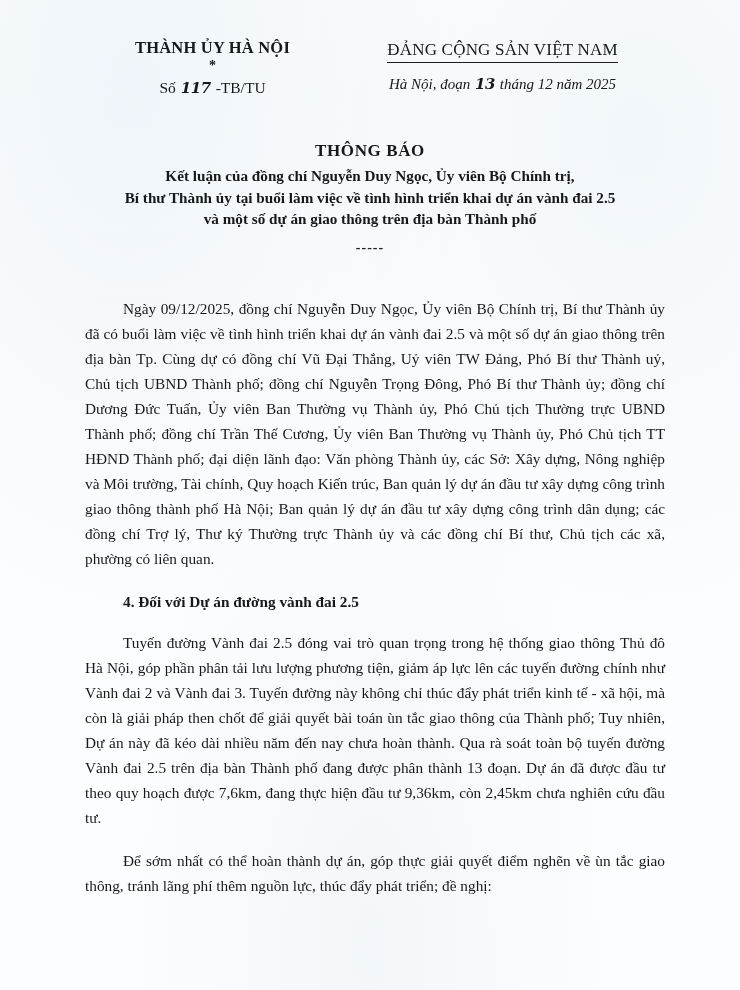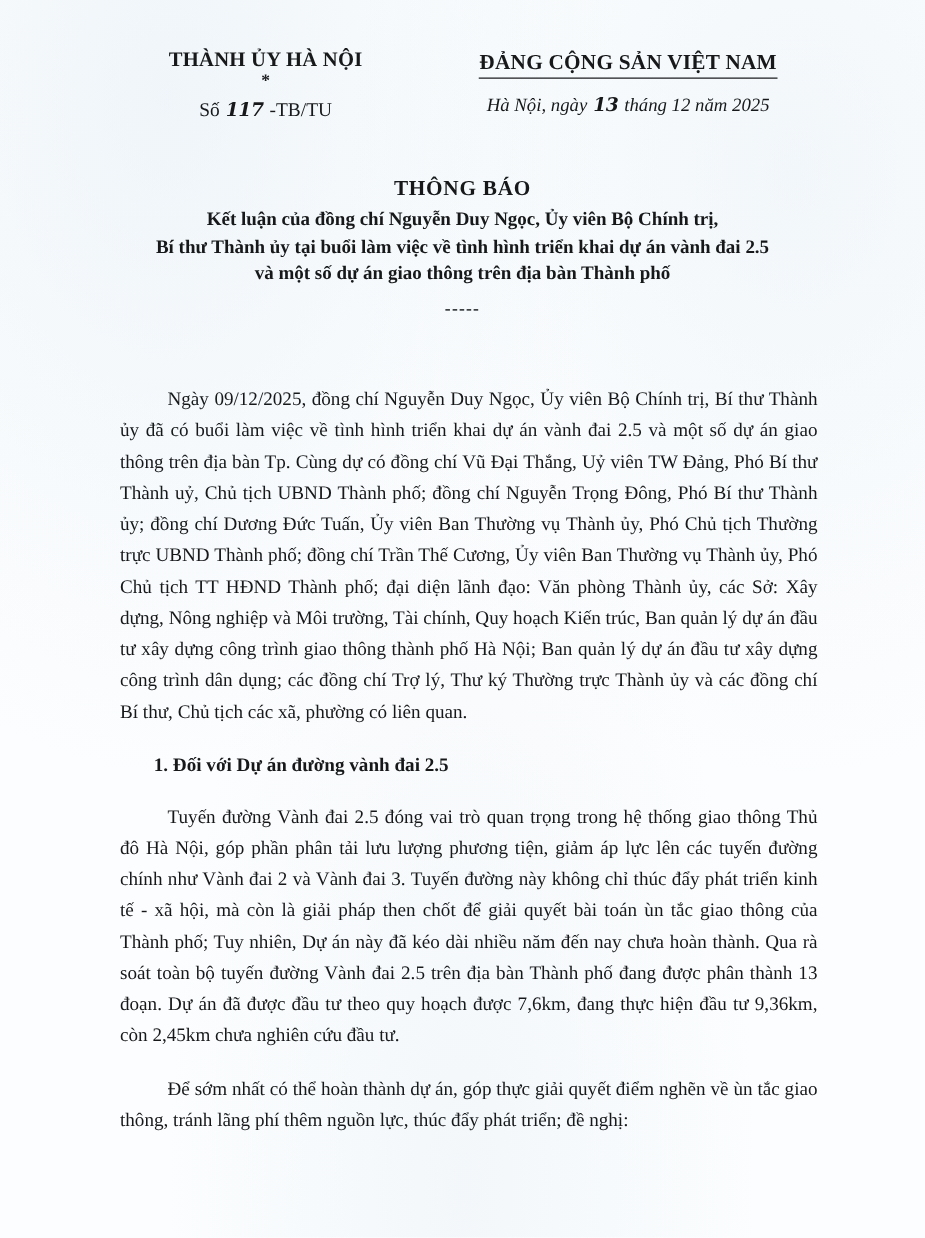--- a/index.html
+++ b/index.html
@@ -72,21 +72,21 @@
   .handwritten {
     font-family: "DejaVu Serif", serif;
     font-weight: bold;
     font-style: italic;
     font-size: 15px;
     letter-spacing: -0.4px;
     padding: 0 1px;
   }
   .national-motto {
     font-size: 17px;
-    font-weight: bold;
+    font-weight: normal;
     letter-spacing: .2px;
     white-space: nowrap;
     line-height: 1.15;
     display: inline-block;
     border-bottom: 1.6px solid #1b1d1f;
     padding-bottom: 2px;
   }
   .dateline {
     font-size: 15px;
     font-style: italic;
@@ -129,21 +129,21 @@
     position: absolute;
     left: 85px;
     top: 296px;
     width: 580px;
     font-size: 15.3px;
     line-height: 25.0px;
     text-align: justify;
     text-justify: inter-word;
   }
   .para {
-    margin: 11px;
+    margin: 0;
     text-indent: 38px;
   }
   .para + .para { margin-top: 18px; }
   .section-heading {
     margin: 18px 0 0 0;
     font-weight: bold;
     text-indent: 38px;
     font-size: 15.3px;
   }
   .section-heading + .para { margin-top: 16px; }
@@ -157,34 +157,34 @@
 <div class="sheet">
 
   <div class="doc-header">
     <div class="hdr-left">
       <div class="org-name">THÀNH ỦY HÀ NỘI</div>
       <div class="asterisk">*</div>
       <div class="doc-number"><span>Số</span> <span class="handwritten">117</span> <span>-TB/TU</span></div>
     </div>
     <div class="hdr-right">
       <div class="national-motto">ĐẢNG CỘNG SẢN VIỆT NAM</div>
-      <div class="dateline"><span>Hà Nội, ngày</span> <span class="handwritten">13</span> <span>tháng 12 năm 2025</span></div>
+      <div class="dateline"><span>Hà Nội, đoạn</span> <span class="handwritten">13</span> <span>tháng 12 năm 2025</span></div>
     </div>
   </div>
 
   <div class="title-block">
     <div class="doc-kind">THÔNG BÁO</div>
     <div class="doc-subtitle">
       <div>Kết luận của đồng chí Nguyễn Duy Ngọc, Ủy viên Bộ Chính trị,</div>
       <div>Bí thư Thành ủy tại buổi làm việc về tình hình triển khai dự án vành đai 2.5</div>
       <div>và một số dự án giao thông trên địa bàn Thành phố</div>
     </div>
     <div class="rule-dashes">-----</div>
   </div>
 
   <div class="doc-body">
     <p class="para">Ngày 09/12/2025, đồng chí Nguyễn Duy Ngọc, Ủy viên Bộ Chính trị, Bí thư Thành ủy đã có buổi làm việc về tình hình triển khai dự án vành đai 2.5 và một số dự án giao thông trên địa bàn Tp. Cùng dự có đồng chí Vũ Đại Thắng, Uỷ viên TW Đảng, Phó Bí thư Thành uỷ, Chủ tịch UBND Thành phố; đồng chí Nguyễn Trọng Đông, Phó Bí thư Thành ủy; đồng chí Dương Đức Tuấn, Ủy viên Ban Thường vụ Thành ủy, Phó Chủ tịch Thường trực UBND Thành phố; đồng chí Trần Thế Cương, Ủy viên Ban Thường vụ Thành ủy, Phó Chủ tịch TT HĐND Thành phố; đại diện lãnh đạo: Văn phòng Thành ủy, các Sở: Xây dựng, Nông nghiệp và Môi trường, Tài chính, Quy hoạch Kiến trúc, Ban quản lý dự án đầu tư xây dựng công trình giao thông thành phố Hà Nội; Ban quản lý dự án đầu tư xây dựng công trình dân dụng; các đồng chí Trợ lý, Thư ký Thường trực Thành ủy và các đồng chí Bí thư, Chủ tịch các xã, phường có liên quan.</p>
-    <p class="section-heading">1. Đối với Dự án đường vành đai 2.5</p>
+    <p class="section-heading">4. Đối với Dự án đường vành đai 2.5</p>
     <p class="para">Tuyến đường Vành đai 2.5 đóng vai trò quan trọng trong hệ thống giao thông Thủ đô Hà Nội, góp phần phân tải lưu lượng phương tiện, giảm áp lực lên các tuyến đường chính như Vành đai 2 và Vành đai 3. Tuyến đường này không chỉ thúc đẩy phát triển kinh tế - xã hội, mà còn là giải pháp then chốt để giải quyết bài toán ùn tắc giao thông của Thành phố; Tuy nhiên, Dự án này đã kéo dài nhiều năm đến nay chưa hoàn thành. Qua rà soát toàn bộ tuyến đường Vành đai 2.5 trên địa bàn Thành phố đang được phân thành 13 đoạn. Dự án đã được đầu tư theo quy hoạch được 7,6km, đang thực hiện đầu tư 9,36km, còn 2,45km chưa nghiên cứu đầu tư.</p>
     <p class="para para-last">Để sớm nhất có thể hoàn thành dự án, góp thực giải quyết điểm nghẽn về ùn tắc giao thông, tránh lãng phí thêm nguồn lực, thúc đẩy phát triển; đề nghị:</p>
   </div>
 
 </div>
 
 </body></html>

